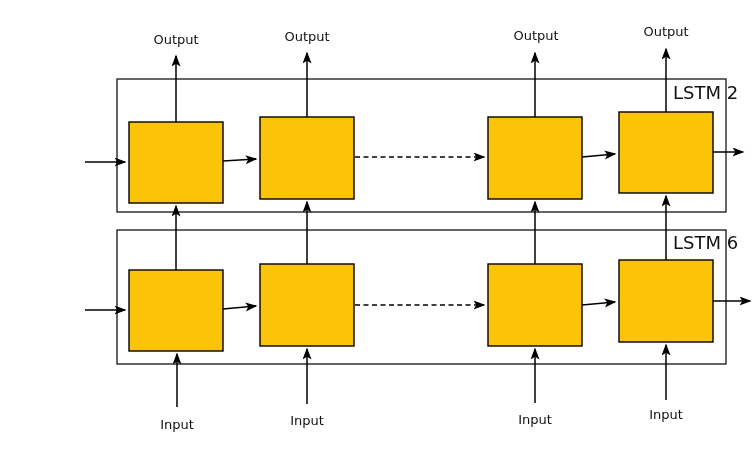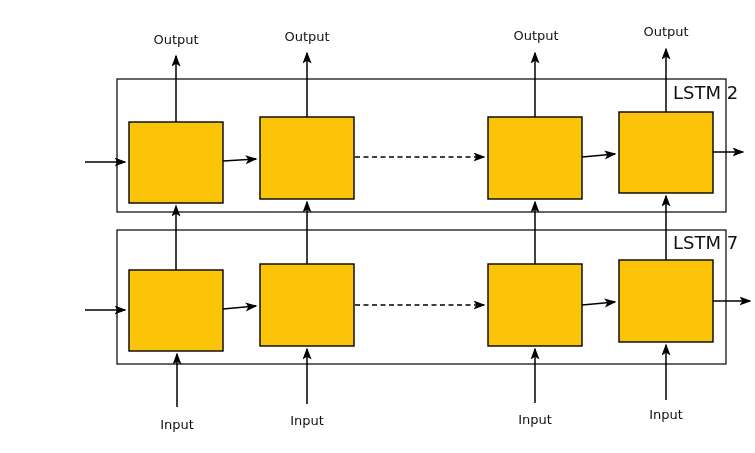--- a/index.html
+++ b/index.html
@@ -87,20 +87,20 @@
     <line x1="495" y1="403" x2="495" y2="349" stroke="#000000" stroke-width="1.5" marker-end="url(#arrow)"></line>
     <line x1="626" y1="400" x2="626" y2="345" stroke="#000000" stroke-width="1.5" marker-end="url(#arrow)"></line>
   </svg>
 
   <div class="lbl centered" style="left:136px; top:33px;">Output</div>
   <div class="lbl centered" style="left:267px; top:30px;">Output</div>
   <div class="lbl centered" style="left:496px; top:29px;">Output</div>
   <div class="lbl centered" style="left:626px; top:25px;">Output</div>
 
   <div class="lbl frame-label" style="left:633px; top:86px;">LSTM 2</div>
-  <div class="lbl frame-label" style="left:633px; top:236px;">LSTM 7</div>
+  <div class="lbl frame-label" style="left:633px; top:236px;">LSTM 6</div>
 
   <div class="lbl centered" style="left:137px; top:418px;">Input</div>
   <div class="lbl centered" style="left:267px; top:414px;">Input</div>
   <div class="lbl centered" style="left:495px; top:413px;">Input</div>
   <div class="lbl centered" style="left:626px; top:408px;">Input</div>
 
 </div>
 
 </body></html>

